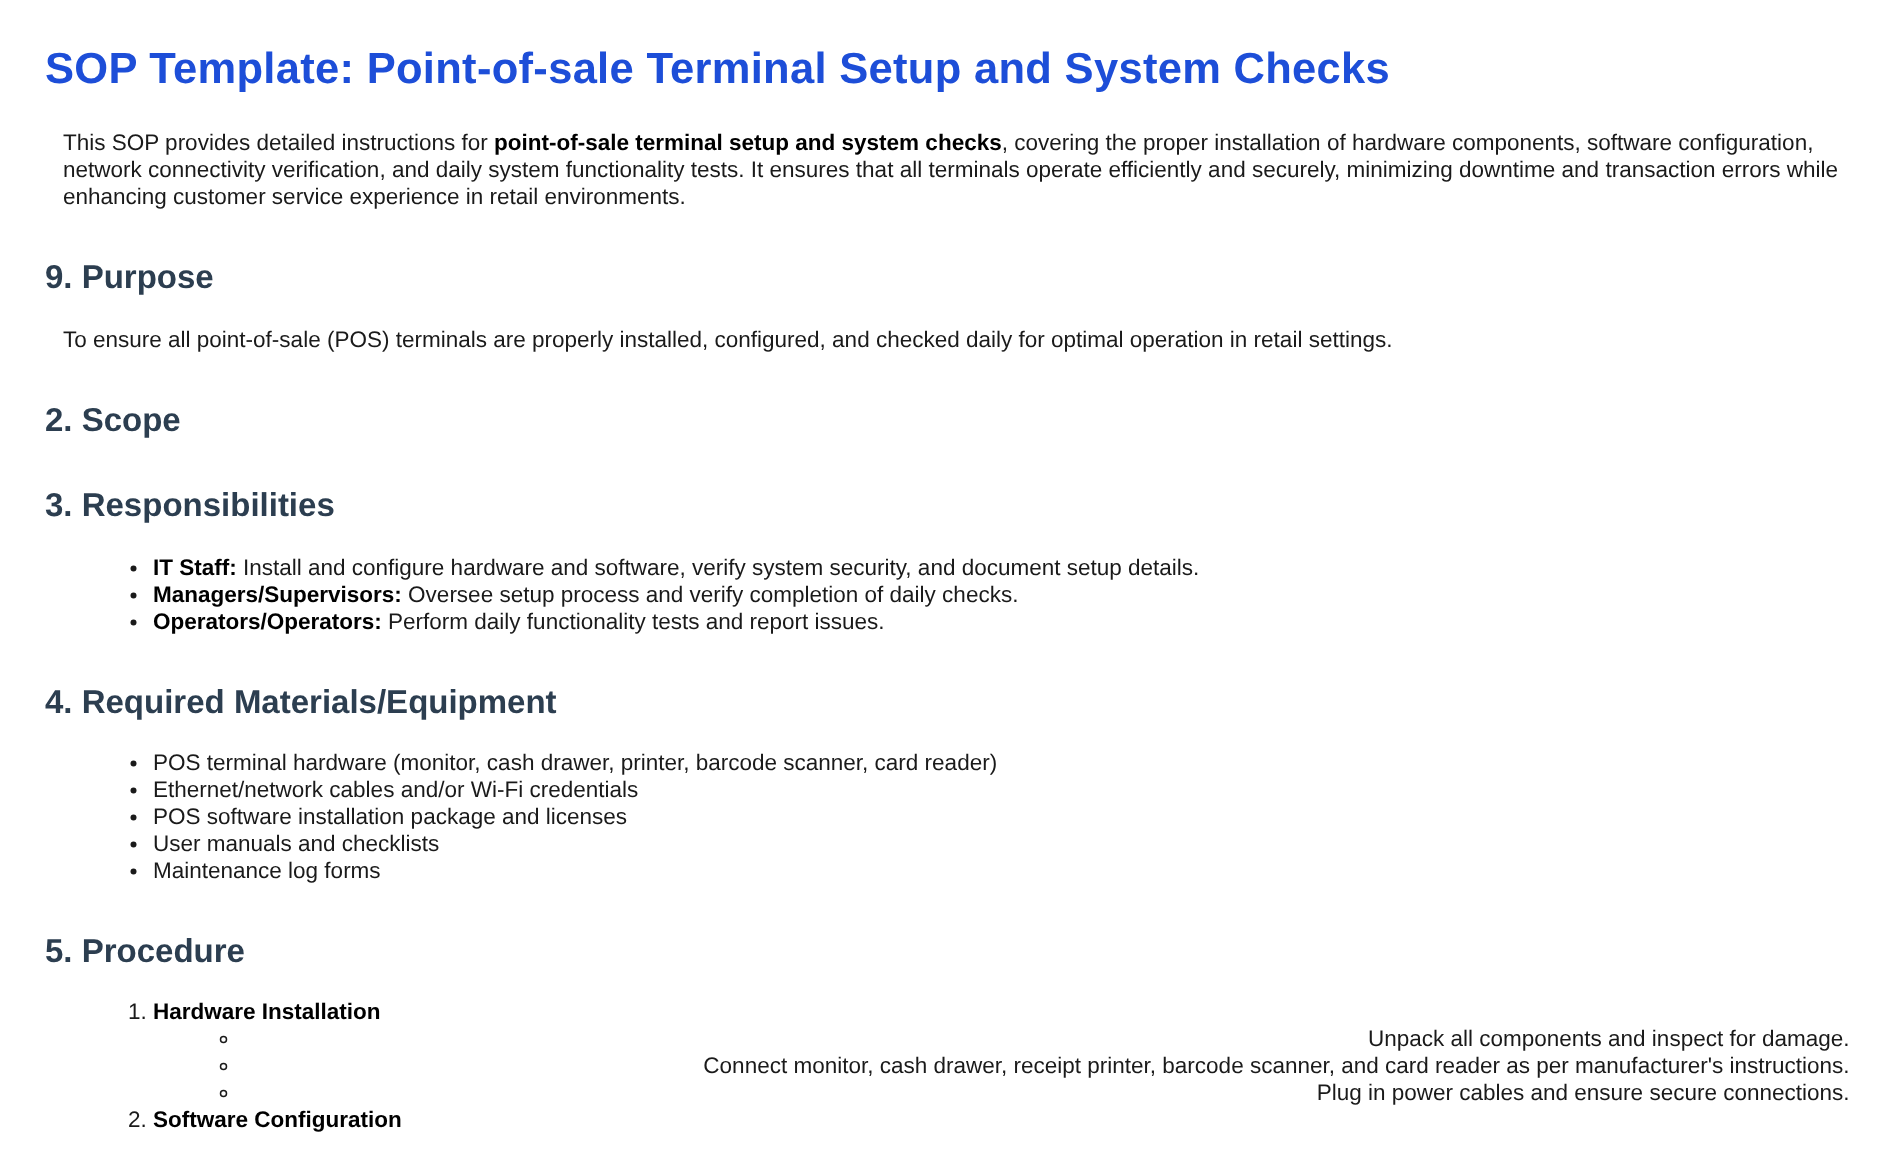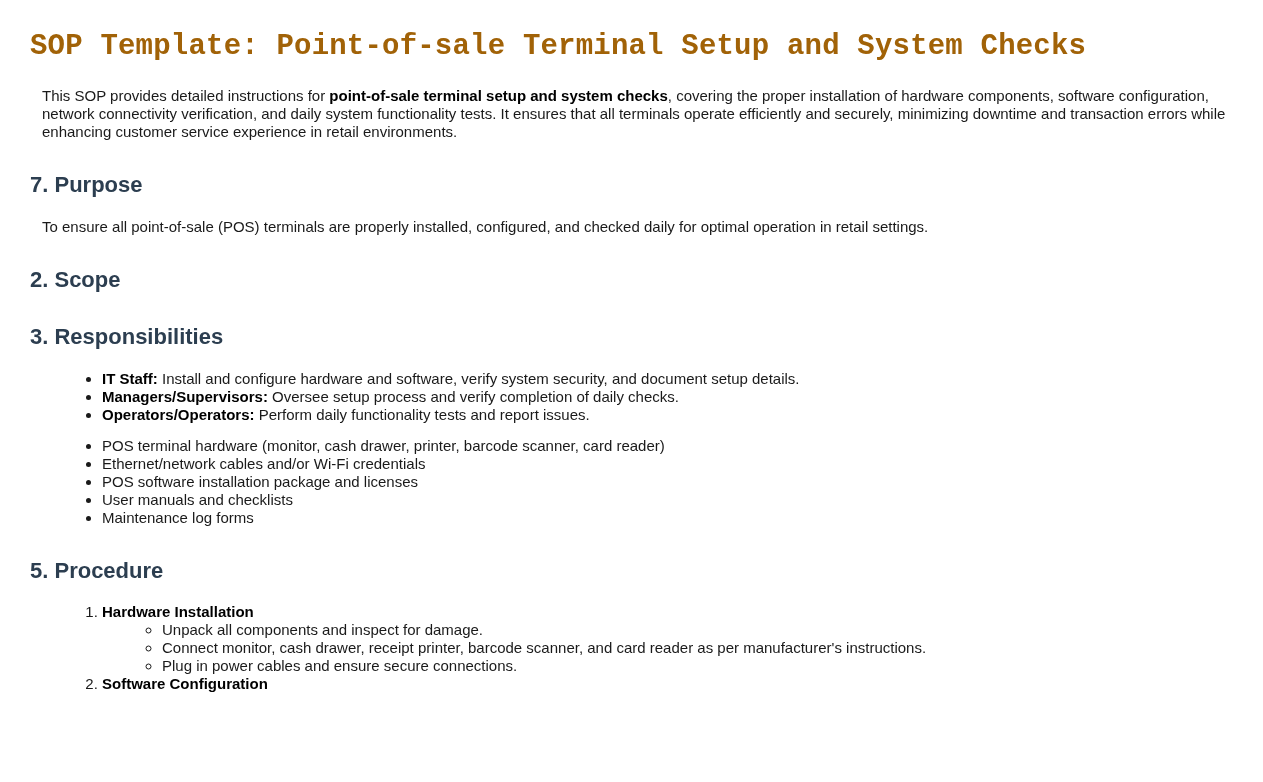--- a/index.html
+++ b/index.html
@@ -14,24 +14,23 @@
     font-family: "Liberation Sans", "DejaVu Sans", sans-serif;
     color: #1a1a1a;
   }
   .page {
     padding: 30px 30px 0 30px;
   }
   h1 {
     font-size: 29px;
     line-height: 1.15;
     margin: 0 0 24px 0;
-    color: #a16207;
+    color: #1d4ed8;
     font-weight: bold;
     letter-spacing: 0.2px;
-    font-family: Liberation Mono, monospace;
   }
   h2 {
     font-size: 22px;
     line-height: 1.2;
     margin: 31px 0 19px 0;
     color: #2c3e50;
     font-weight: bold;
   }
   p, ul, ol {
     font-size: 15px;
@@ -39,44 +38,46 @@
     margin: 0 0 13px 12px;
   }
   ul, ol {
     padding-left: 60px;
   }
   ul { list-style-type: disc; }
   ul.sub {
     list-style-type: circle;
     margin: 0;
     padding-left: 60px;
+    text-align: right;
   }
   strong { font-weight: bold; color: #000000; }
 </style>
 </head>
 <body>
 
 <div class="page">
 
   <h1>SOP Template: Point-of-sale Terminal Setup and System Checks</h1>
 
   <p class="intro"><span>This SOP provides detailed instructions for </span><strong>point-of-sale terminal setup and system checks</strong><span>, covering the proper installation of hardware components, software configuration, network connectivity verification, and daily system functionality tests. It ensures that all terminals operate efficiently and securely, minimizing downtime and transaction errors while enhancing customer service experience in retail environments.</span></p>
 
-  <h2>7. Purpose</h2>
+  <h2>9. Purpose</h2>
   <p>To ensure all point-of-sale (POS) terminals are properly installed, configured, and checked daily for optimal operation in retail settings.</p>
 
   <h2>2. Scope</h2>
 
   <h2>3. Responsibilities</h2>
   <ul>
     <li><strong>IT Staff:</strong><span> Install and configure hardware and software, verify system security, and document setup details.</span></li>
     <li><strong>Managers/Supervisors:</strong><span> Oversee setup process and verify completion of daily checks.</span></li>
     <li><strong>Operators/Operators:</strong><span> Perform daily functionality tests and report issues.</span></li>
   </ul>
 
+  <h2>4. Required Materials/Equipment</h2>
   <ul>
     <li>POS terminal hardware (monitor, cash drawer, printer, barcode scanner, card reader)</li>
     <li>Ethernet/network cables and/or Wi-Fi credentials</li>
     <li>POS software installation package and licenses</li>
     <li>User manuals and checklists</li>
     <li>Maintenance log forms</li>
   </ul>
 
   <h2>5. Procedure</h2>
   <ol>

